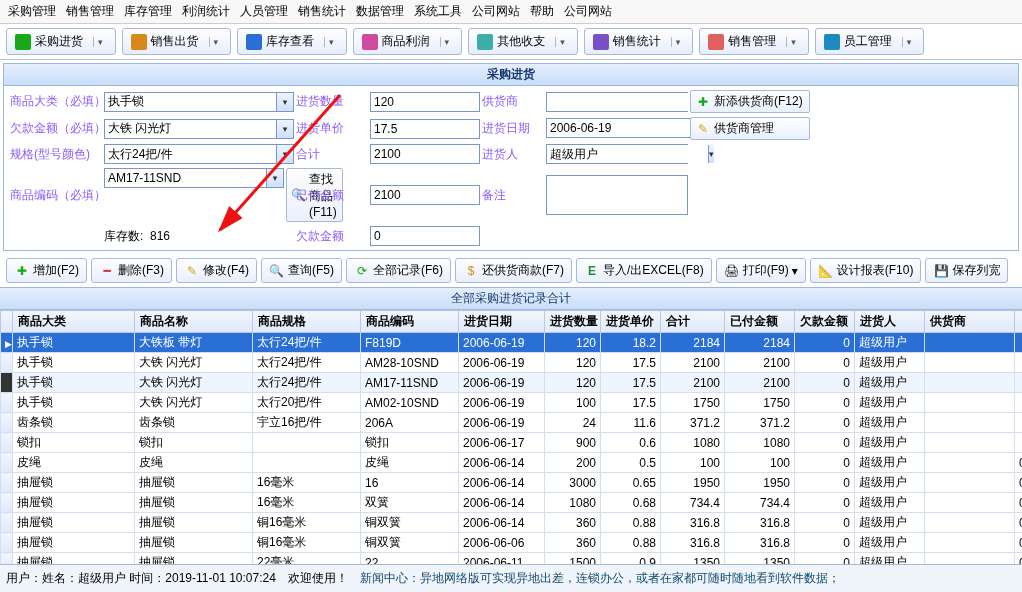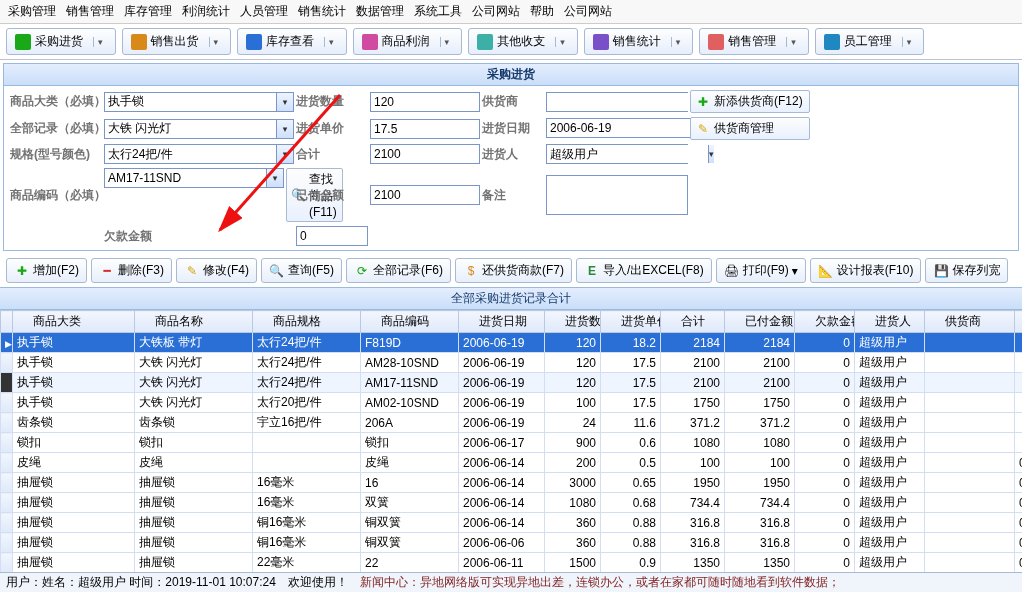--- a/index.html
+++ b/index.html
@@ -6,39 +6,39 @@
 body { font-size: 12px; background: #fff; width: 1022px; height: 592px; overflow: hidden; position: relative; }
 .menubar { display: flex; gap: 10px; padding: 3px 8px; background: #f8f8f8; border-bottom: 1px solid #ccc; }
 .menubar span { cursor: pointer; text-align: right; }
 .toolbar { display: flex; gap: 6px; padding: 4px 6px; border-bottom: 1px solid #c0c0d0; }
 .tbtn { border: 1px solid #a7b9d3; background: linear-gradient(#fefefe,#e6eefc); border-radius: 3px; padding: 4px 12px 4px 8px; display: flex; align-items: center; gap: 4px; cursor: pointer; position: relative; }
 .tbtn .caret { border-left:1px solid #a7b9d3; margin-left:6px; padding-left:4px; color:#555; font-size:9px;}
 .icon-box { width:16px;height:16px;display:inline-flex;align-items:center;justify-content:center;}
 .section { margin: 3px; border: 1px solid #9ab8e0; }
 .section-title { background: linear-gradient(#e4eefe,#c9def8); text-align:center; padding:2px; border-bottom:1px solid #9ab8e0; color:#14386a; font-weight:bold;}
 .form-area { padding: 4px 6px; display:grid; grid-template-columns: 92px 190px 72px 110px 62px 142px 120px; row-gap: 4px; column-gap: 2px; align-items:center; }
-.form-area label { white-space: nowrap; color:#737373;font-weight:bold;}
+.form-area label { white-space: nowrap; color:#8b5cf6;}
 .combo { display:flex; border:1px solid #7a96c7; height:20px; background:#fff;}
 .combo input { border:none; flex:1; padding:0 3px; font-size:12px; outline:none;}
 .combo .dd { width:17px; background: linear-gradient(#eef4ff,#cfe0fb); border-left:1px solid #7a96c7; display:flex;align-items:center;justify-content:center;font-size:9px;color:#333; cursor:pointer;}
 .txtbox { border:1px solid #7a96c7; height:20px; padding:0 3px; font-size:12px; }
 .minibtn { border:1px solid #a7b9d3; background:linear-gradient(#fdfdfd,#e9f1fe); border-radius:2px; padding:2px 4px; display:flex;align-items:center;gap:3px;cursor:pointer;}
 .actionbar { display:flex; gap:4px; padding:4px 6px; flex-wrap:wrap; align-items:center;}
 .abtn { border:1px solid #a7b9d3; background:linear-gradient(#fefefe,#e7effc); border-radius:3px; padding:3px 7px; display:flex;align-items:center;gap:3px;cursor:pointer;}
 .tabletitle { background: linear-gradient(#e4eefe,#c9def8); text-align:center; padding:2px; border:1px solid #9ab8e0; border-left:none;border-right:none; color:#14386a;}
 .grid { width:100%; border-collapse:collapse; table-layout:fixed;}
-.grid th { background:linear-gradient(#f2f6fd,#dfe9fa); border:1px solid #b9c9e2; padding:2px 20px; font-weight:normal; text-align:left; overflow:hidden; white-space:nowrap;}
+.grid th { background:linear-gradient(#f2f6fd,#dfe9fa); border:1px solid #b9c9e2; padding:2px 5px; font-weight:bold; text-align:left; overflow:hidden; white-space:nowrap;}
 .grid td { border:1px solid #d3dff1; padding:1px 4px; white-space:nowrap; overflow:hidden;}
 .grid tr.alt td { background:#eef5fe; }
 .grid tr.sel td { background:#2a6fd6; color:#fff; }
 .rowhead { width:12px; background:linear-gradient(#f2f6fd,#dfe9fa); border:1px solid #b9c9e2;}
 .rowhead.sel { background:#2a6fd6;}
 .num { text-align:right; }
-.statusbar { position:absolute; left:0; right:0; bottom:0; height:20px; border-top:1px solid #a7b9d3; background:#f0f4fb; display:flex;align-items:center; padding:0 6px; gap:12px;}
-.statusbar .news{color:#7f1d1d;}
+.statusbar { position:absolute; left:0; right:0; bottom:0; height:28px; border-top:1px solid #a7b9d3; background:#f0f4fb; display:flex;align-items:center; padding:0 6px; gap:12px;}
+.statusbar .news{color:#0c4a6e;}
 .red-arrow { position:absolute; pointer-events:none; z-index:50; }
 .col-qty{width:56px} .col-price{width:60px} .col-total{width:64px} .col-paid{width:70px} .col-owe{width:60px} .col-person{width:70px} .col-sup{width:90px} .col-ext{width:46px}
 </style>
 </head>
 <body>
 
 <div class="menubar">
     <span>采购管理</span>
     <span>销售管理</span>
     <span>库存管理</span>
@@ -110,21 +110,21 @@
       <label>供货商</label>
       <div class="combo">
           <input value="" style="">
           <span class="dd">▾</span>
         </div>
       <div class="minibtn">
           <span class="icon-box" style="color:#18a818">✚</span>
           <span>新添供货商(F12)</span>
         </div>
 
-      <label>全部记录（必填）</label>
+      <label>欠款金额（必填）</label>
       <div class="combo">
           <input value="大铁 闪光灯" style="">
           <span class="dd">▾</span>
         </div>
       <label>进货单价</label>
       <input class="txtbox" value="17.5" style="">
       <label>进货日期</label>
       <div style="display:flex;gap:2px;">
           <input class="txtbox" style="flex: 1 1 0%;" value="2006-06-19">
           <span class="minibtn" style="padding:2px">
@@ -161,20 +161,21 @@
             <span>查找商品(F11)</span>
           </span>
         </div>
       <label>已付金额</label>
       <input class="txtbox" value="2100" style="">
       <label>备注</label>
       <textarea class="txtbox" style="height: 40px; resize: none;"></textarea>
       <div></div>
 
       <div></div>
+      <div><span>库存数:</span>&nbsp;&nbsp;<span>816</span></div>
       <label>欠款金额</label>
       <input class="txtbox" value="0" style="">
       <div></div>
         <div></div>
         <div></div>
     </div>
   </div>
 </div>
 
 <div class="actionbar">

